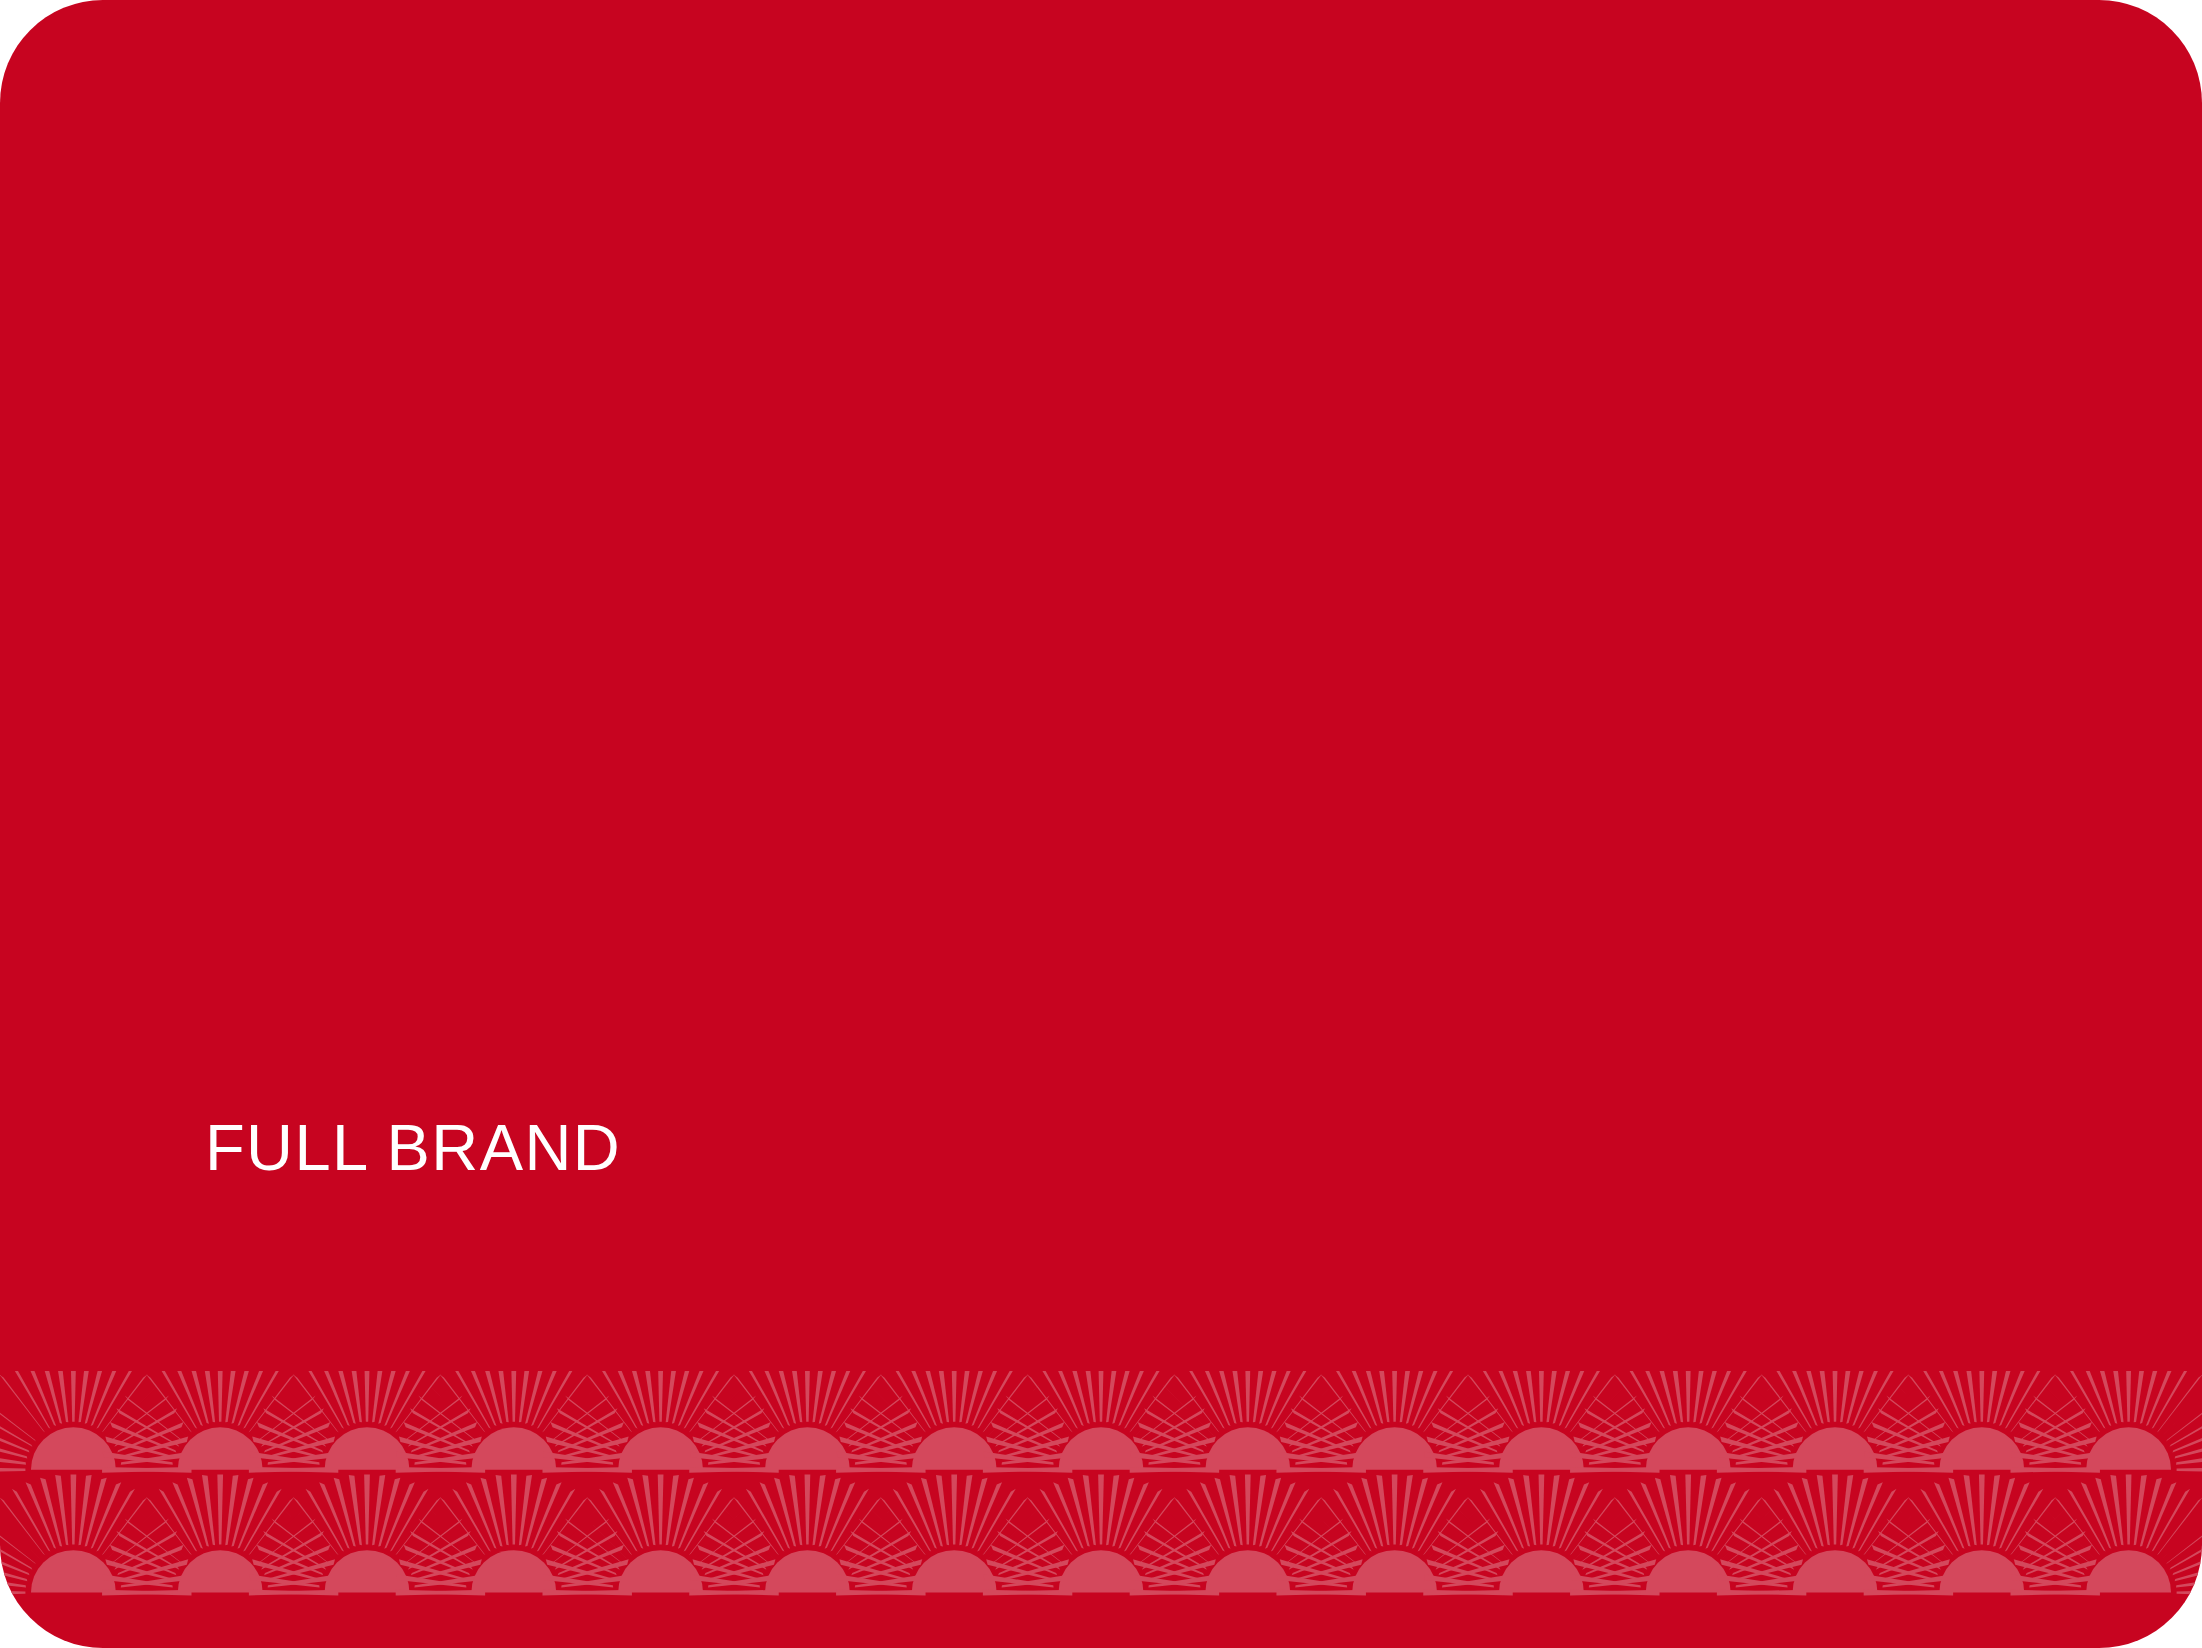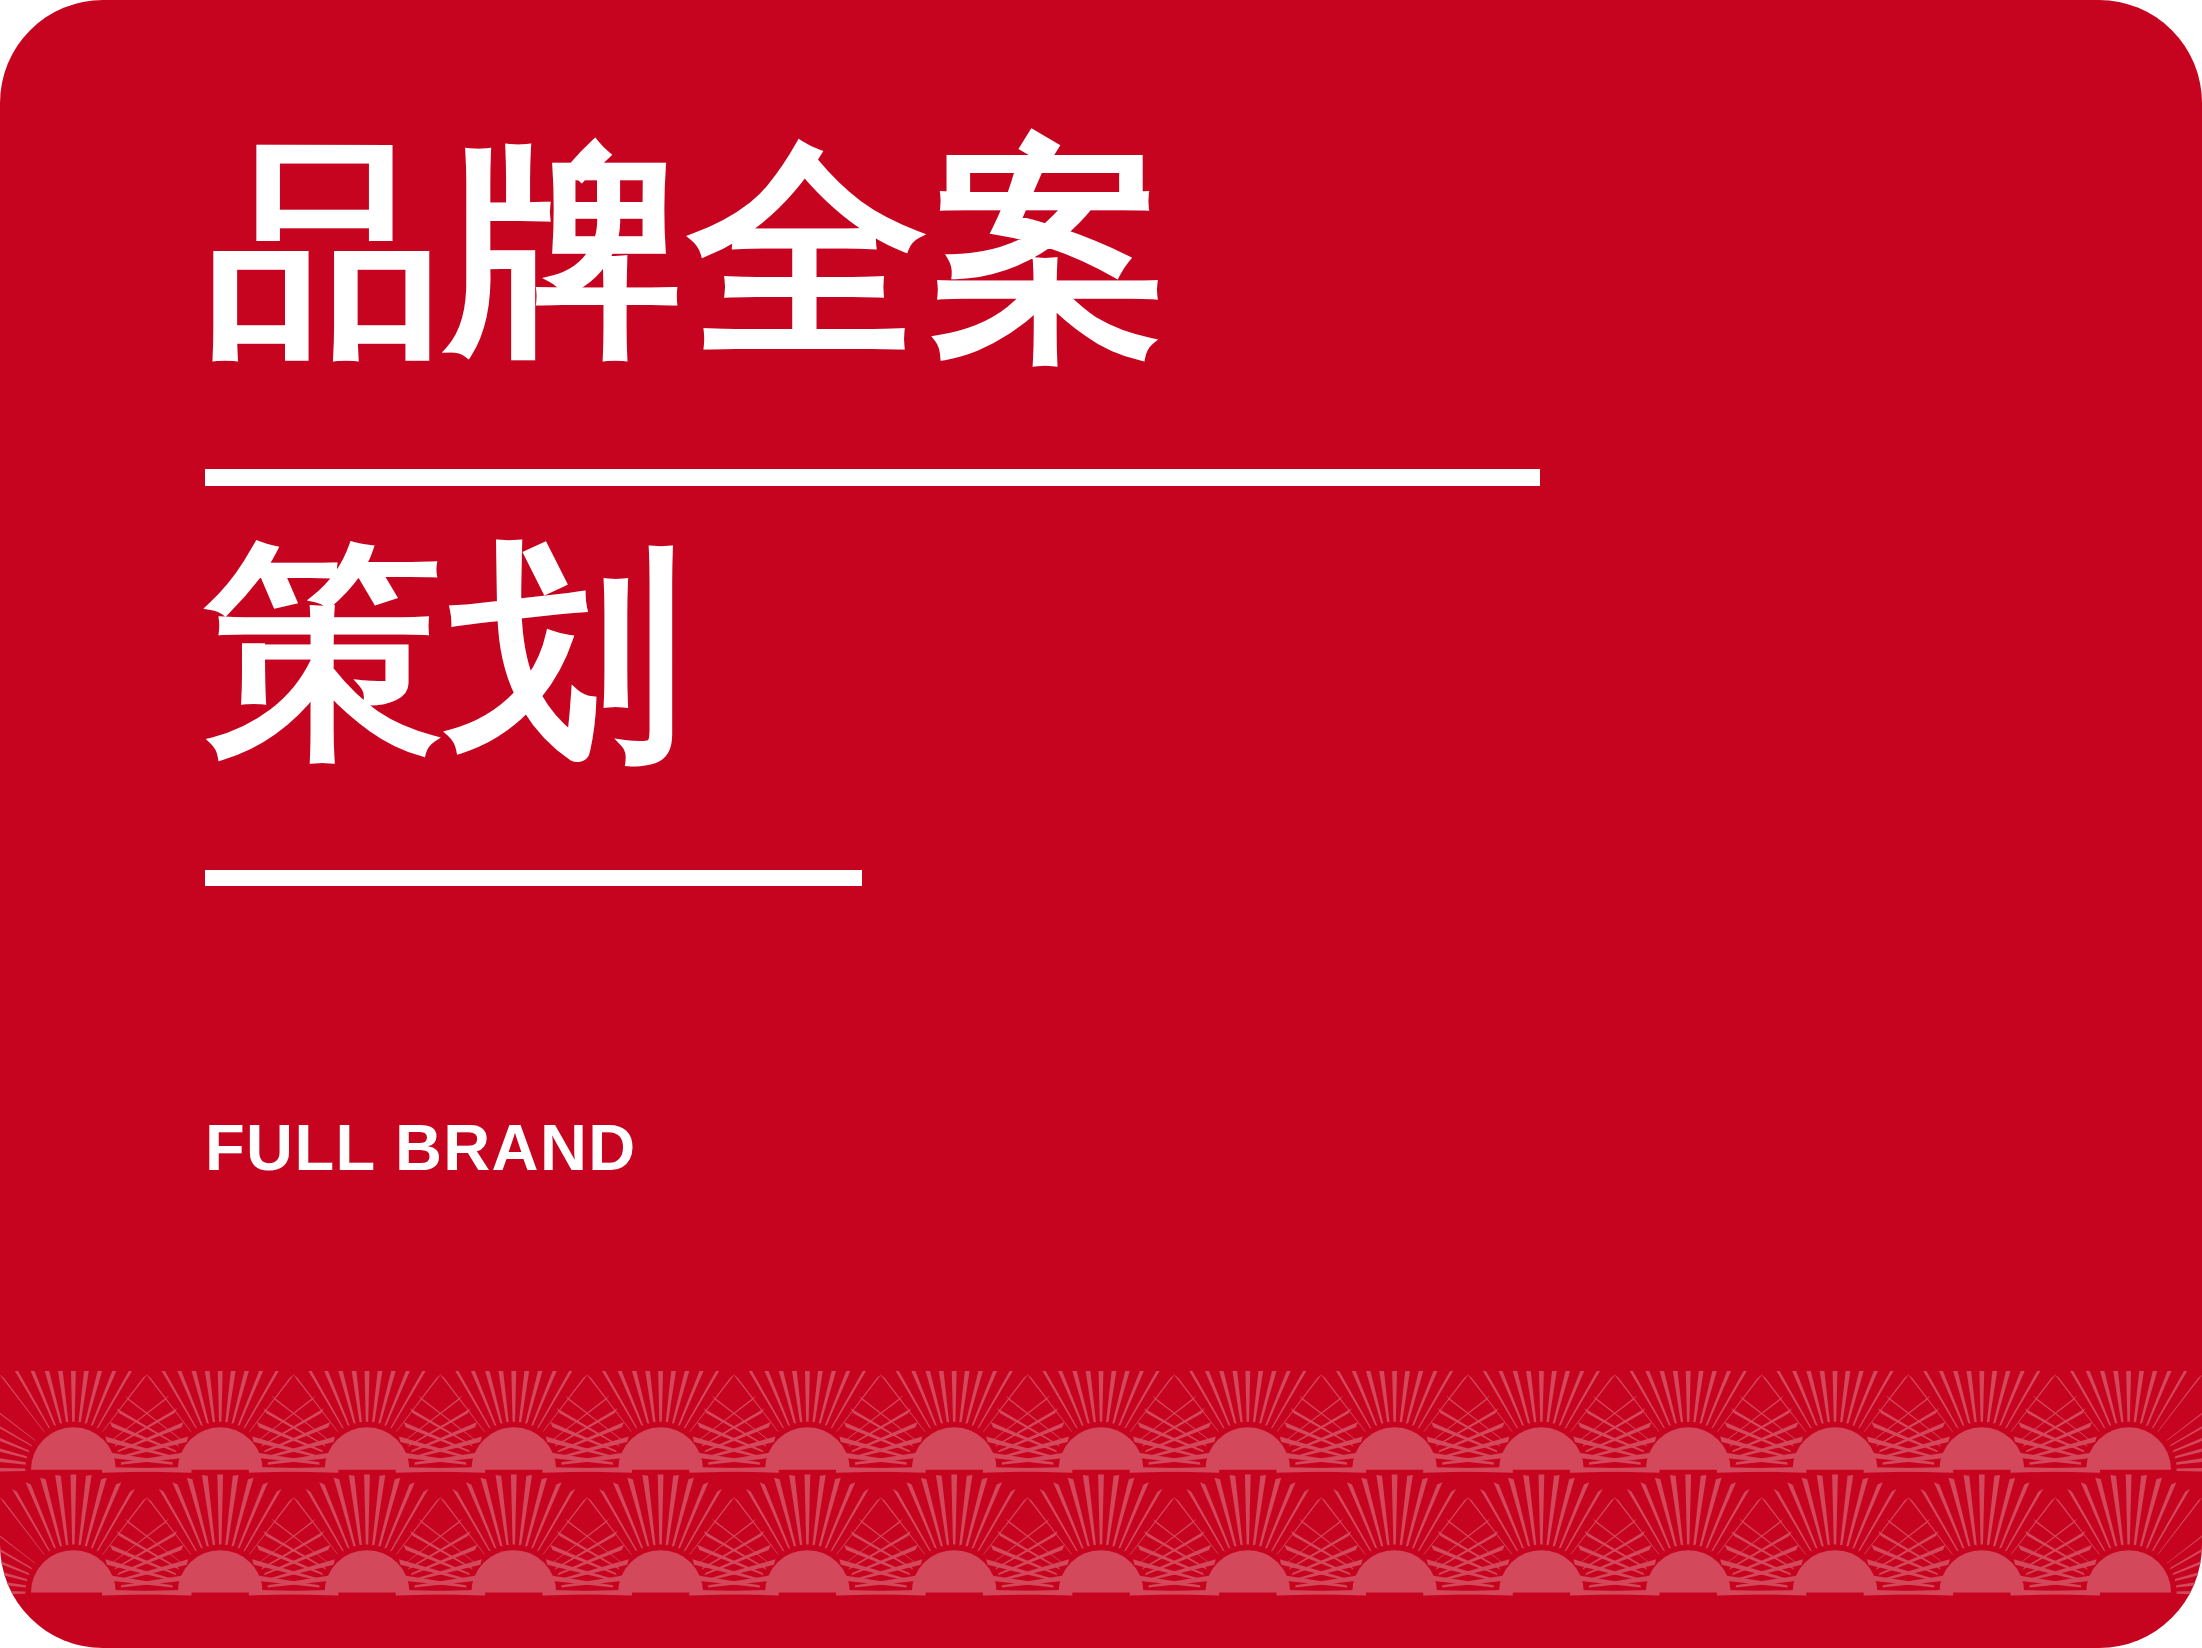--- a/index.html
+++ b/index.html
@@ -91,41 +91,32 @@
 
   
   #subtitle-block {
     position: absolute;
     left: 205px;
     top: 1112px;
   }
   .subtitle-line {
     color: #ffffff;
     font-family: "Liberation Sans", "DejaVu Sans", sans-serif;
-    font-weight: 700;
+    font-weight: 400;
     font-size: 65px;
     line-height: 1.12;
     letter-spacing: 1.4px;
     white-space: nowrap;
   }
 </style>
 </head>
 <body>
 
 <div id="poster">
 
-  <div id="headline-block">
-    <div class="cjk-line" id="cjk-line-1">品牌全案</div>
-
-    <div id="rule-1"></div>
-
-    <div class="cjk-line" id="cjk-line-2">策划</div>
-
-    <div id="rule-2"></div>
-  </div>
 
   <div id="subtitle-block">
     <div class="subtitle-line">FULL BRAND</div>
   </div>
 
   <div id="sunburst-band">
     <svg id="sunburst-svg" viewBox="0 0 2386 300" preserveAspectRatio="none" xmlns="http://www.w3.org/2000/svg">
       <g id="sunburst-groups">
           <g>
             <polygon points="27.53,105.70 27.53,108.30 -48.47,110.10 -48.47,103.90" fill="#d4485c"></polygon>

